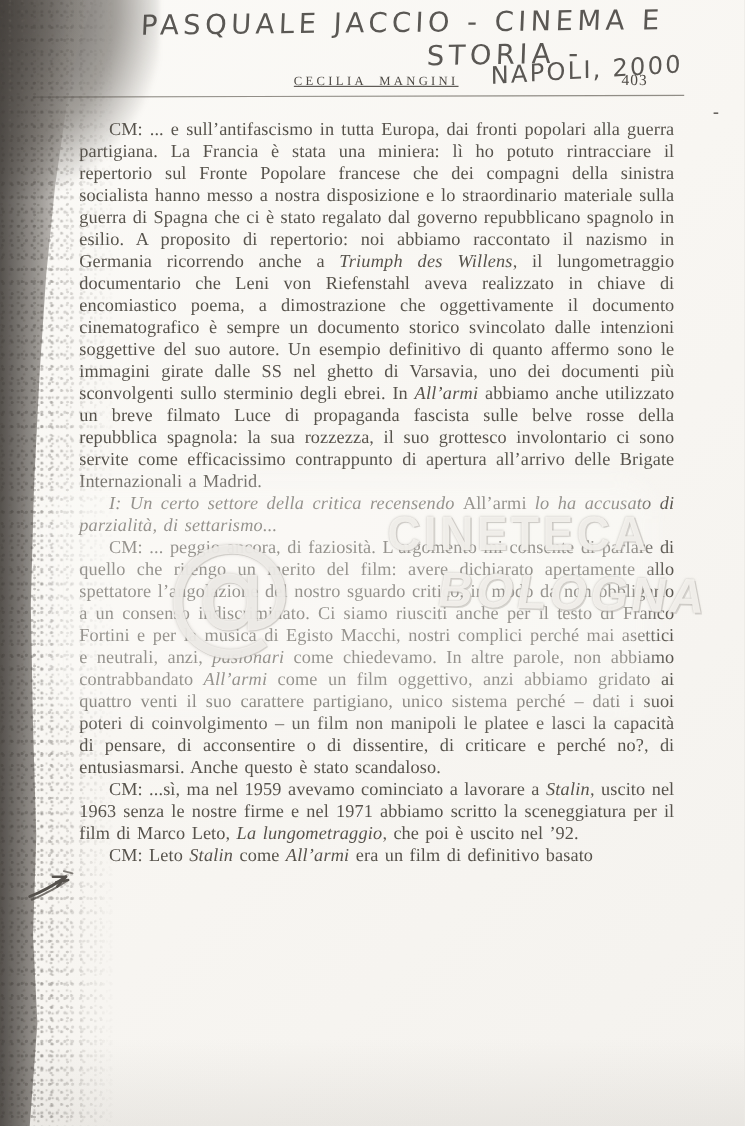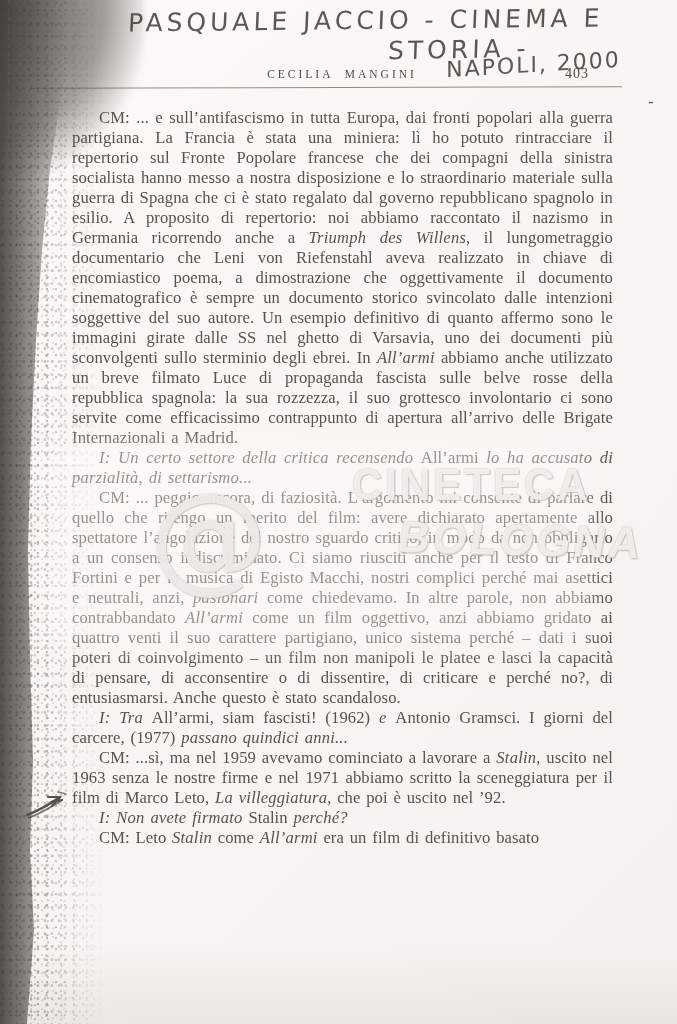--- a/index.html
+++ b/index.html
@@ -45,21 +45,21 @@
   }
   .hand-1{left:128px; top:6px;  font-size:25px; letter-spacing:4px; transform:rotate(-.6deg) skewX(-3deg);}
   .hand-2{left:388px; top:35px; font-size:25px; letter-spacing:4px; transform:rotate(-1deg) skewX(-3deg);}
   .hand-3{left:446px; top:52px; font-size:22px; letter-spacing:2px; transform:rotate(-3.5deg) skewX(-3deg);}
   .margin-dash{position:absolute; left:648px; top:92px; z-index:8; color:#57534e;
     font-family:"DejaVu Sans", sans-serif; font-size:16px;}
   
   .header-row{position:absolute; left:72px; top:68px; width:540px; z-index:3;}
   .running-title{
     text-align:center; color:#4e4a45; font-size:11.5px; letter-spacing:3px;
-    word-spacing:6px; font-family:"Liberation Serif", serif;
+    word-spacing:6px; font-family:"Liberation Serif", serif;text-decoration:underline;
   }
   .page-number{position:absolute; right:23px; top:-2px; color:#4e4a45; font-size:14px; letter-spacing:1px;}
   .header-rule{position:absolute; left:-42px; top:19px; width:592px; height:0;
     border-top:1.6px solid rgba(110,105,98,.75); transform:rotate(-.15deg);}
   
   .body-text{
     position:absolute; left:72px; top:108px; width:541px; z-index:2;
     color:#57534c; font-size:16.6px; line-height:20px; text-align:justify;
     letter-spacing:.1px; word-spacing:1.5px;
   }
@@ -103,23 +103,21 @@
   <div class="header-row">
     <div class="running-title">CECILIA MANGINI</div>
     <div class="page-number">403</div>
     <div class="header-rule"></div>
   </div>
 
   <div class="body-text">
       <p><span>CM: ... e sull’antifascismo in tutta Europa, dai fronti popolari alla guerra partigiana. La Francia è stata una miniera: lì ho potuto rintracciare il repertorio sul Fronte Popolare francese che dei compagni della sinistra socialista hanno messo a nostra disposizione e lo straordinario materiale sulla guerra di Spagna che ci è stato regalato dal governo repubblicano spagnolo in esilio. A proposito di repertorio: noi abbiamo raccontato il nazismo in Germania ricorrendo anche a </span><i>Triumph des Willens</i><span>, il lungometraggio documentario che Leni von Riefenstahl aveva realizzato in chiave di encomiastico poema, a dimostrazione che oggettivamente il documento cinematografico è sempre un documento storico svincolato dalle intenzioni soggettive del suo autore. Un esempio definitivo di quanto affermo sono le immagini girate dalle SS nel ghetto di Varsavia, uno dei documenti più sconvolgenti sullo sterminio degli ebrei. In </span><i>All’armi</i><span> abbiamo anche utilizzato un breve filmato Luce di propaganda fascista sulle belve rosse della repubblica spagnola: la sua rozzezza, il suo grottesco involontario ci sono servite come efficacissimo contrappunto di apertura all’arrivo delle Brigate Internazionali a Madrid.</span></p>
       <p><i>I: Un certo settore della critica recensendo </i><span>All’armi </span><i>lo ha accusato di parzialità, di settarismo...</i></p>
       <p><span>CM: ... peggio ancora, di faziosità. L’argomento mi consente di parlare di quello che ritengo un merito del film: avere dichiarato apertamente allo spettatore l’angolazione del nostro sguardo critico, in modo da non obbligarlo a un consenso indiscriminato. Ci siamo riusciti anche per il testo di Franco Fortini e per la musica di Egisto Macchi, nostri complici perché mai asettici e neutrali, anzi, </span><i>pasionari</i><span> come chiedevamo. In altre parole, non abbiamo contrabbandato </span><i>All’armi</i><span> come un film oggettivo, anzi abbiamo gridato ai quattro venti il suo carattere partigiano, unico sistema perché – dati i suoi poteri di coinvolgimento – un film non manipoli le platee e lasci la capacità di pensare, di acconsentire o di dissentire, di criticare e perché no?, di entusiasmarsi. Anche questo è stato scandaloso.</span></p>
-      <p><i>I: Tra </i><span>All’armi, siam fascisti! (1962) </span><i>e </i><span>Antonio Gramsci. I giorni del carcere, (1977) </span><i>passano quindici anni...</i></p>
-      <p><span>CM: ...sì, ma nel 1959 avevamo cominciato a lavorare a </span><i>Stalin</i><span>, uscito nel 1963 senza le nostre firme e nel 1971 abbiamo scritto la sceneggiatura per il film di Marco Leto, </span><i>La villeggiatura</i><span>, che poi è uscito nel ’92.</span></p>
-      <p><i>I: Non avete firmato </i><span>Stalin </span><i>perché?</i></p>
+      <p><span>CM: ...sì, ma nel 1959 avevamo cominciato a lavorare a </span><i>Stalin</i><span>, uscito nel 1963 senza le nostre firme e nel 1971 abbiamo scritto la sceneggiatura per il film di Marco Leto, </span><i>La lungometraggio</i><span>, che poi è uscito nel ’92.</span></p>
       <p><span>CM: Leto </span><i>Stalin</i><span> come </span><i>All’armi</i><span> era un film di definitivo basato</span></p>
     </div>
 
   <div class="watermark wm-band"></div>
   <div class="watermark wm-at">@</div>
   <div class="watermark wm-word wm-line1">CINETECA</div>
   <div class="watermark wm-word wm-line2">BOLOGNA</div>
 
   <svg class="margin-arrow" width="52" height="46" viewBox="0 0 52 46">
     <g fill="none" stroke="#55514c" stroke-linecap="round">

